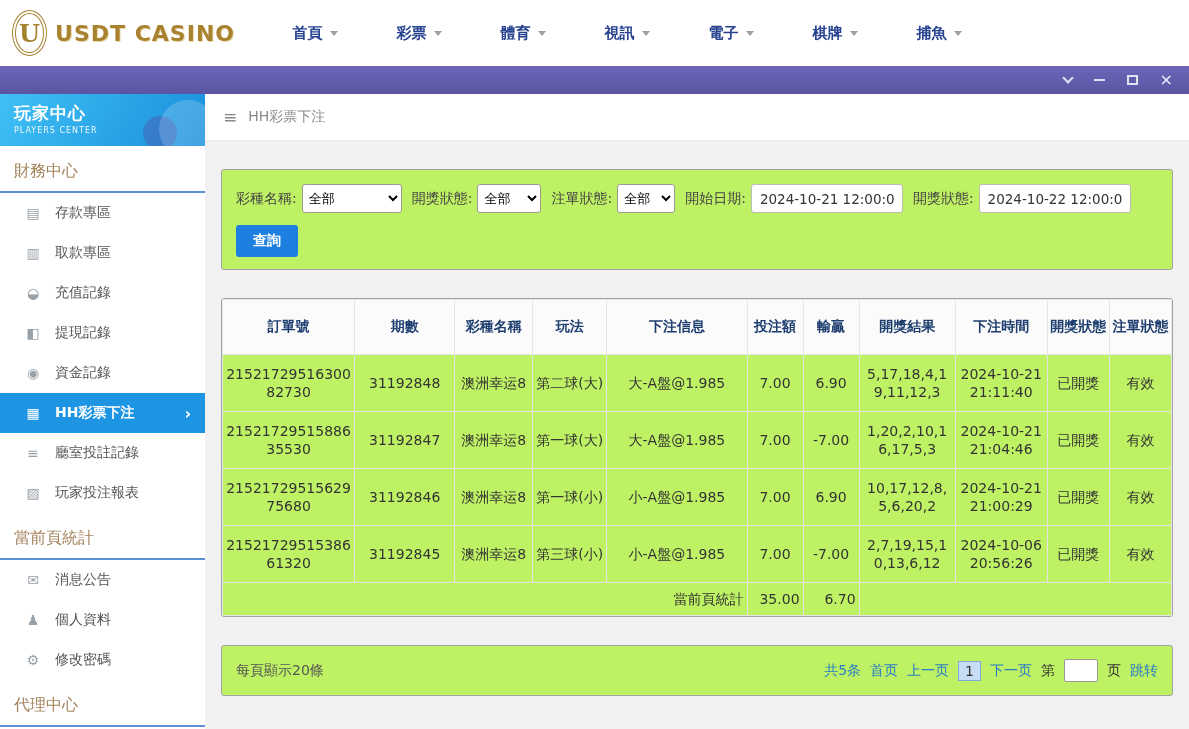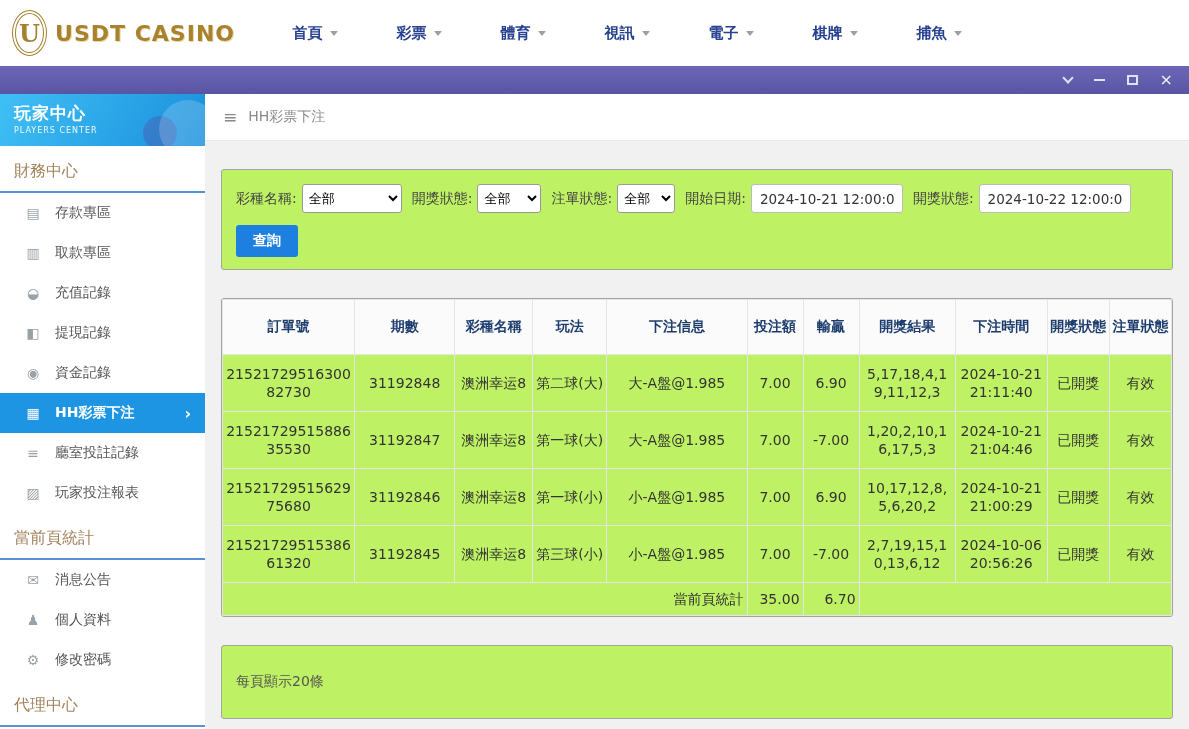--- a/index.html
+++ b/index.html
@@ -78,21 +78,21 @@
   .table-card { overflow:hidden; }
   table { width:100%; border-collapse:collapse; font-size:14px; color:#333; table-layout:fixed; }
   th { color:#1d3d6e; font-weight:bold; padding:18px 2px; border:1px solid #e5e5e5; font-size:14px;
     background:#fbfbfb; white-space:nowrap; overflow:hidden; }
   td { border:1px solid #e5e5e5; text-align:center; padding:8px 3px; line-height:1.3; }
   tbody td { height:57px; }
   .break { word-break:break-all; }
   .stats-row td { height:33px; padding:6px 3px;text-align:right; }
 
   
-  .pagination-card { padding:27px 14px; display:flex; justify-content:space-between; align-items:center;
+  .pagination-card { padding:13px 14px; display:flex; justify-content:space-between; align-items:center;
     font-size:14px; color:#555; }
   .pager { display:flex; align-items:center; gap:9px; }
   .page-link { color:#2a7cc7; cursor:pointer; text-decoration:none; }
   .current-page { border:1px solid #7fa9d8; background:#c7ddf5; color:#333; padding:1px 6px; cursor:default; }
   .jump-input { width:34px; height:23px; border:1px solid #999; border-radius:2px; padding:0 3px; font-family:inherit; }
   .pager-text { color:#333; }
 </style>
 </head>
 <body>
 
@@ -339,17 +339,28 @@
               <td>35.00</td>
               <td>6.70</td>
               <td colspan="4"></td>
             </tr>
           </tbody>
         </table>
       </div>
 
       <div class="card pagination-card">
         <span>每頁顯示20條</span>
+        <div class="pager">
+          <span class="page-link">共5条</span>
+          <a class="page-link">首页</a>
+          <a class="page-link">上一页</a>
+          <span class="current-page">1</span>
+          <a class="page-link">下一页</a>
+          <span class="pager-text">第</span>
+          <input type="text" class="jump-input" style="">
+          <span class="pager-text">页</span>
+          <a class="page-link">跳转</a>
+        </div>
       </div>
 
     </div>
   </div>
 </div>
 
 </body></html>

